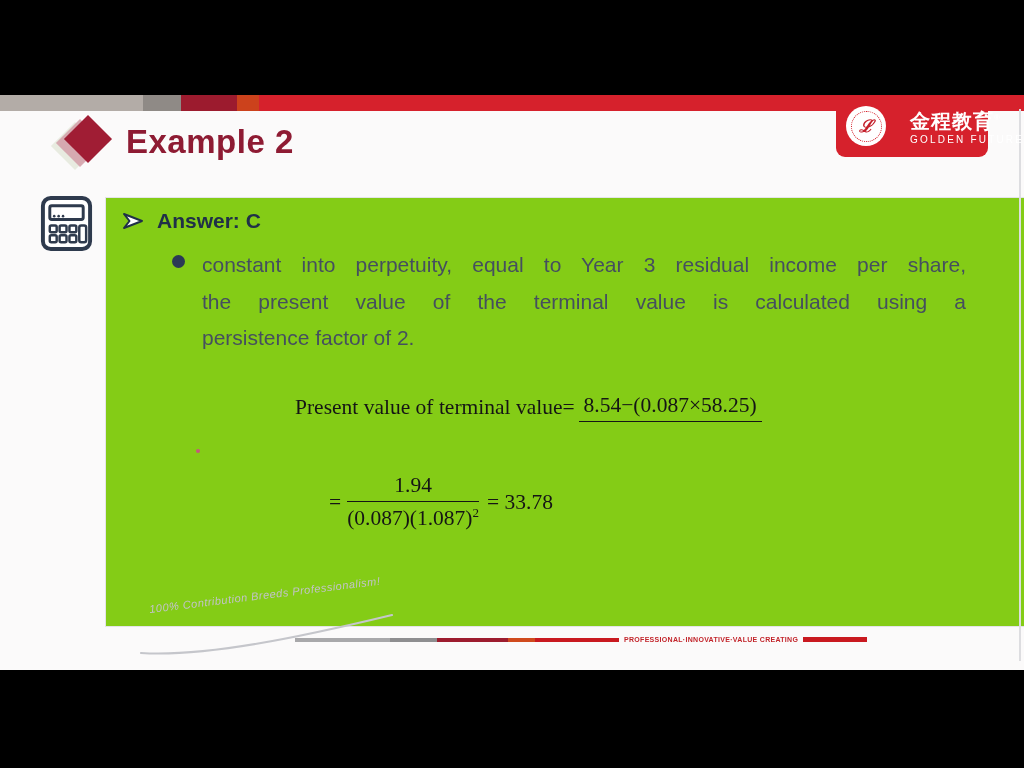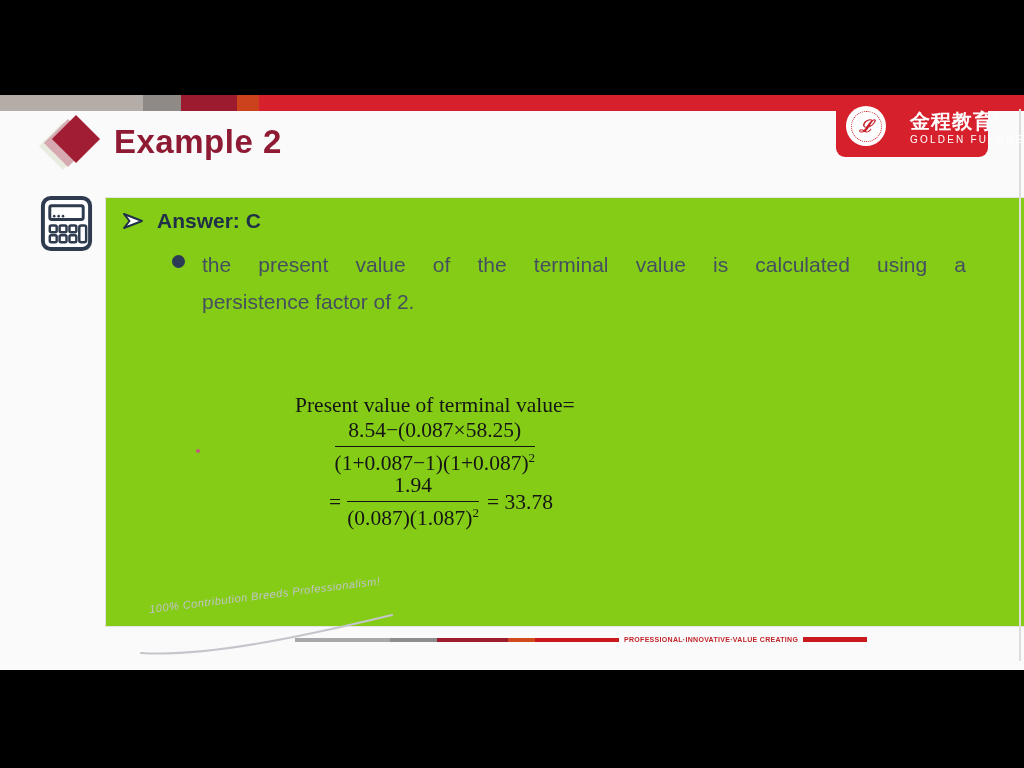--- a/index.html
+++ b/index.html
@@ -27,21 +27,21 @@
   .seal-ring { width:31px; height:31px; border-radius:50%; border:1.5px dotted #d6212c;
                display:flex; align-items:center; justify-content:center; }
   .seal-glyph { color:#c41f2a; font-family:"Liberation Serif", serif; font-style:italic;
                 font-size:17px; font-weight:bold; line-height:1; }
   .logo-text { margin-left:24px; color:#fff; }
   .logo-cn { font-size:20px; font-weight:bold; letter-spacing:1px; line-height:22px; white-space:nowrap; }
   .logo-reg { font-size:8px; vertical-align:super; }
   .logo-en { font-size:10px; letter-spacing:2.2px; margin-top:2px; white-space:nowrap; }
 
   
-  .title-row { position:absolute; left:44px; top:18px; display:flex; align-items:center; }
+  .title-row { position:absolute; left:56px; top:18px; display:flex; align-items:center; }
   .diamond-wrap { position:relative; width:58px; height:58px; flex:none; }
   .diamond { position:absolute; width:34px; height:34px; transform:rotate(45deg); }
   .d3 { left:2px;  top:16px; background:#e4e7d9; opacity:.8; }
   .d2 { left:7px;  top:13px; background:#d4a2ab; opacity:.9; }
   .d1 { left:15px; top:9px;  background:#a01d34; }
   .page-title { margin-left:12px; font-size:33px; font-weight:bold; color:#8e1b33; letter-spacing:.5px; }
 
   
   .calc { position:absolute; left:38px; top:100px; width:57px; height:57px; }
 
@@ -56,21 +56,21 @@
   .bullet-dot { position:absolute; left:67px; top:58px; width:13px; height:13px;
                 border-radius:50%; background:#2b3a55; }
   .para { position:absolute; left:97px; top:50px; width:764px; color:#454f5f;
           font-size:21px; }
   .para-line { line-height:36.5px; text-align:justify; text-align-last:justify; }
   .para-line:last-child { text-align-last:left; }
 
   
   .formula { position:absolute; display:flex; align-items:center;
              font-family:"Liberation Serif", serif; color:#151515; font-size:21.5px; }
-  .f1 { left:190px; top:196px;flex-direction:column; }
+  .f1 { left:190px; top:196px; }
   .f2 { left:224px; top:276px; }
   .frac { display:inline-block; text-align:center; margin:0 4px; }
   .frac .num { display:block; padding:0 5px 3px; border-bottom:1.6px solid #151515;text-align:center; }
   .frac .den { display:block; padding-top:3px; }
   .frac sup, .res sup { font-size:13px; }
   .eq { margin-right:2px; }
   .res { margin-left:4px; }
   .reddot { position:absolute; left:91px; top:252px; width:4px; height:4px;
             border-radius:50%; background:#c4587e; }
 
@@ -147,31 +147,31 @@
 
       <div class="answer-row">
         <svg class="answer-arrow" viewBox="0 0 24 24">
           <polygon points="3,5 21,12 3,19 8.5,12" fill="#ffffff" stroke="#203048" stroke-width="2" stroke-linejoin="round"></polygon>
         </svg>
         <span class="answer-label">Answer: C</span>
       </div>
 
       <div class="bullet-dot"></div>
       <div class="para">
+        <div class="para-line">constant into perpetuity, equal to Year 3 residual income per share,</div>
         <div class="para-line">the present value of the terminal value is calculated using a</div>
         <div class="para-line">persistence factor of 2.</div>
       </div>
 
       <div class="reddot"></div>
 
       <div class="formula f1">
         <span>Present value of terminal value=</span>
           <span class="frac">
             <span class="num">8.54−(0.087×58.25)</span>
-            <span class="den"><span>(1+0.087−1)(1+0.087)</span><sup>2</sup></span>
           </span>
       </div>
 
       <div class="formula f2">
         <span class="eq">=</span>
           <span class="frac">
             <span class="num">1.94</span>
             <span class="den"><span>(0.087)(1.087)</span><sup>2</sup></span>
           </span>
           <span class="res">= 33.78</span>

